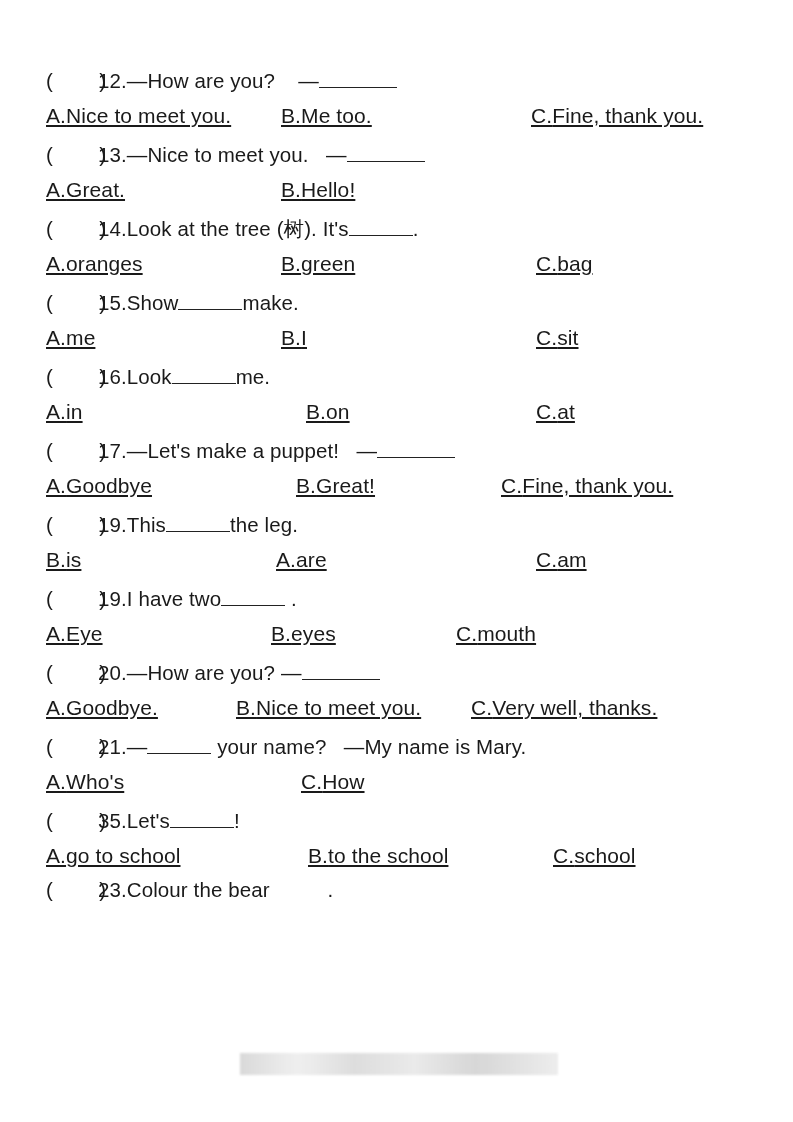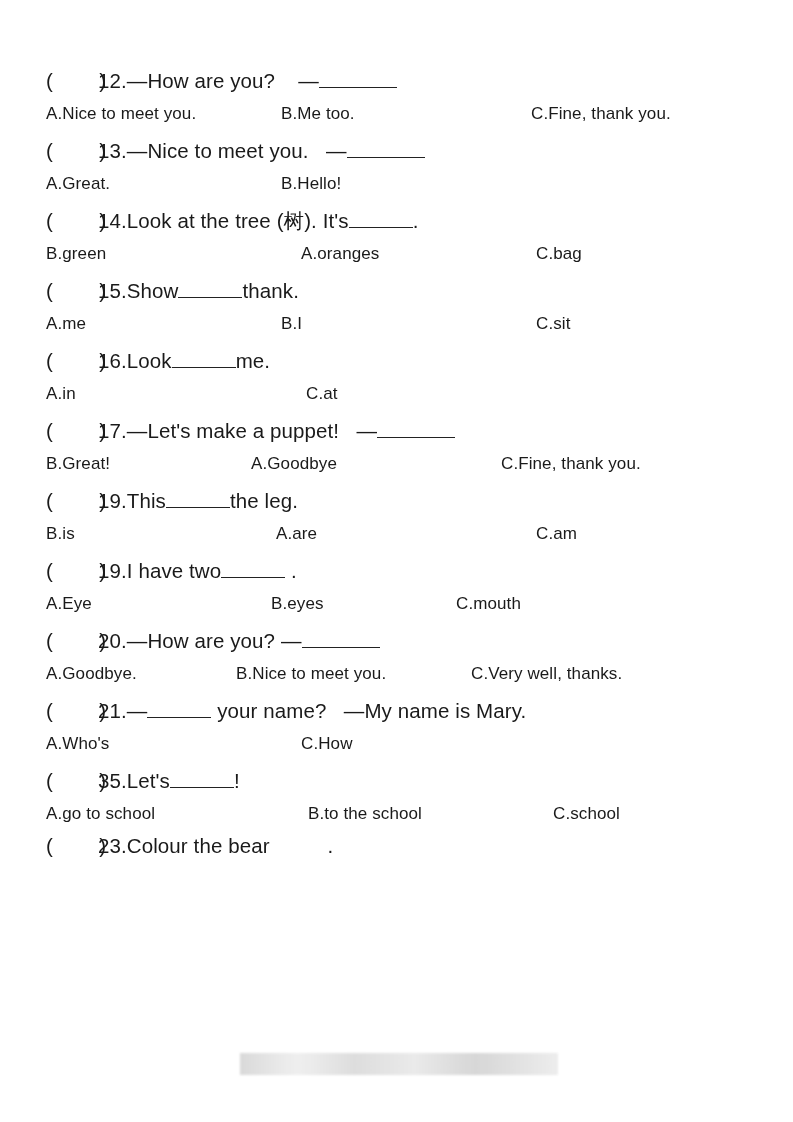--- a/index.html
+++ b/index.html
@@ -27,27 +27,28 @@
   }
   .stem {
     font-size: 20.5px;
     line-height: 1.0;
     margin: 0 0 8px 0;
     padding-top: 14px;
     white-space: pre;
     letter-spacing: 0.1px;
   }
   .options {
-    font-size: 17px;
+    font-size: 21px;
     line-height: 1.0;
     margin: 0;
     padding-top: 6px;
     display: flex;
     white-space: pre;
     letter-spacing: 0.1px;
+    text-decoration: underline;
   }
   .opt {
     display: inline-block;
   }
   
   .blank {
     display: inline-block;
     border-bottom: 1.4px solid #222;
     vertical-align: baseline;
     height: 1em;
@@ -88,48 +89,49 @@
     <div class="stem"><span class="paren">(        )</span><span>13.—Nice to meet you.</span>   <span>—</span><span class="blank w-long"></span></div>
     <div class="options">
       <span class="opt" style="width:235px"><span>A.</span><span>Great.</span></span>
       <span class="opt" style="width:175px"><span>B.</span><span>Hello!</span></span>
     </div>
   </div>
 
   <div class="q-block">
     <div class="stem"><span class="paren">(        )</span><span>14.Look at the tree (树). It's</span><span class="blank w-mid"></span><span>.</span></div>
     <div class="options">
+      <span class="opt" style="width:235px"><span>A.</span><span>oranges</span></span>
       <span class="opt" style="width:255px"><span>B.</span><span>green</span></span>
-      <span class="opt" style="width:235px"><span>A.</span><span>oranges</span></span>
       <span class="opt"><span>C.</span><span>bag</span></span>
     </div>
   </div>
 
   <div class="q-block">
-    <div class="stem"><span class="paren">(        )</span><span>15.Show</span><span class="blank w-mid"></span><span>thank.</span></div>
+    <div class="stem"><span class="paren">(        )</span><span>15.Show</span><span class="blank w-mid"></span><span>make.</span></div>
     <div class="options">
       <span class="opt" style="width:235px"><span>A.</span><span>me</span></span>
       <span class="opt" style="width:255px"><span>B.</span><span>I</span></span>
       <span class="opt"><span>C.</span><span>sit</span></span>
     </div>
   </div>
 
   <div class="q-block">
     <div class="stem"><span class="paren">(        )</span><span>16.Look</span><span class="blank w-mid"></span><span>me.</span></div>
     <div class="options">
       <span class="opt" style="width:260px"><span>A.</span><span>in</span></span>
+      <span class="opt" style="width:230px"><span>B.</span><span>on</span></span>
       <span class="opt"><span>C.</span><span>at</span></span>
     </div>
   </div>
 
   <div class="q-block">
     <div class="stem"><span class="paren">(        )</span><span>17.—Let's make a puppet!</span>   <span>—</span><span class="blank w-long"></span></div>
     <div class="options">
+      <span class="opt" style="width:250px"><span>A.</span><span>Goodbye</span></span>
       <span class="opt" style="width:205px"><span>B.</span><span>Great!</span></span>
-      <span class="opt" style="width:250px"><span>A.</span><span>Goodbye</span></span>
       <span class="opt"><span>C.</span><span>Fine, thank you.</span></span>
     </div>
   </div>
 
   <div class="q-block">
     <div class="stem"><span class="paren">(        )</span><span>19.This</span><span class="blank w-mid"></span><span>the leg.</span></div>
     <div class="options">
       <span class="opt" style="width:230px"><span>B.</span><span>is</span></span>
       <span class="opt" style="width:260px"><span>A.</span><span>are</span></span>
       <span class="opt"><span>C.</span><span>am</span></span>

